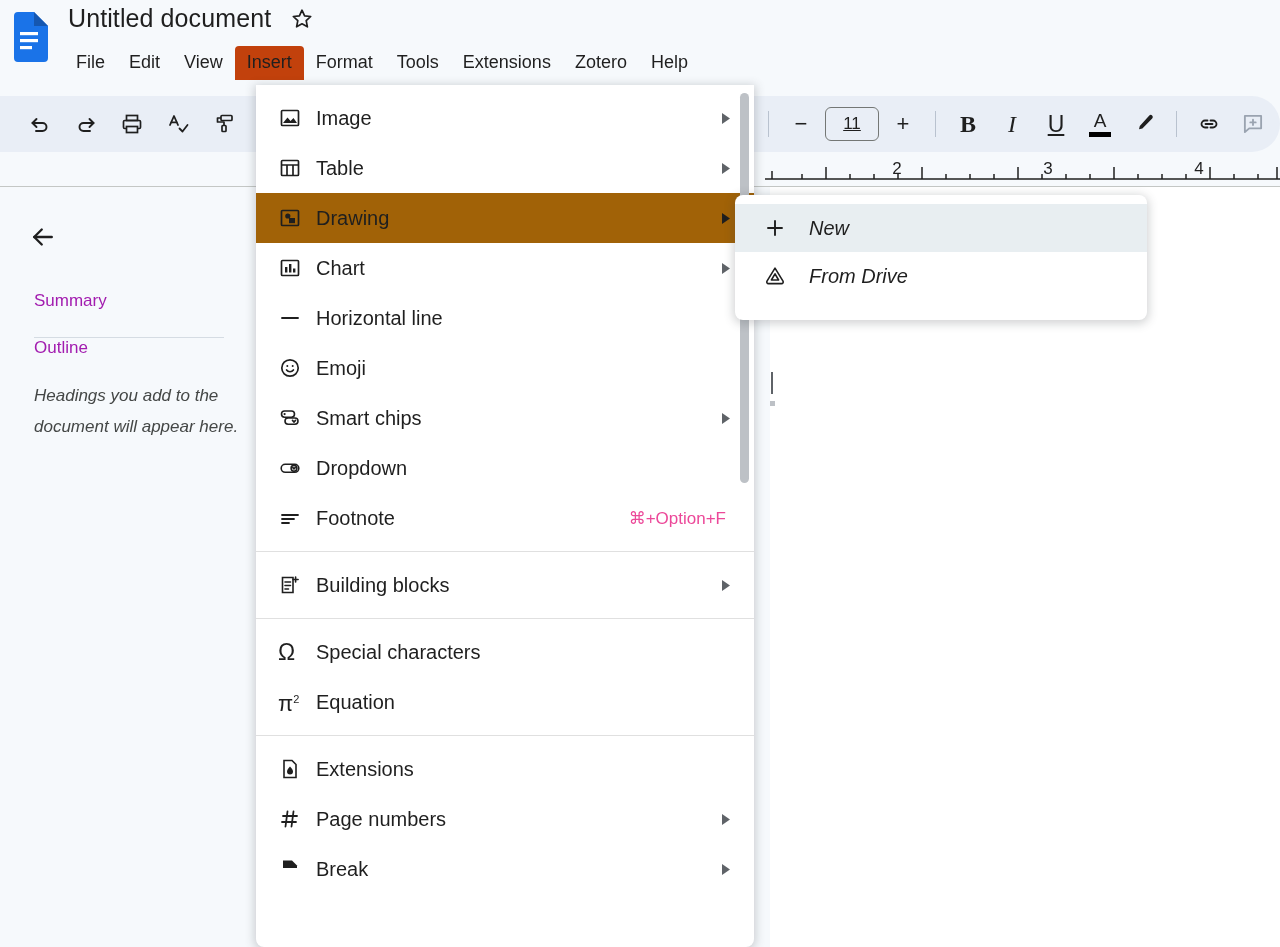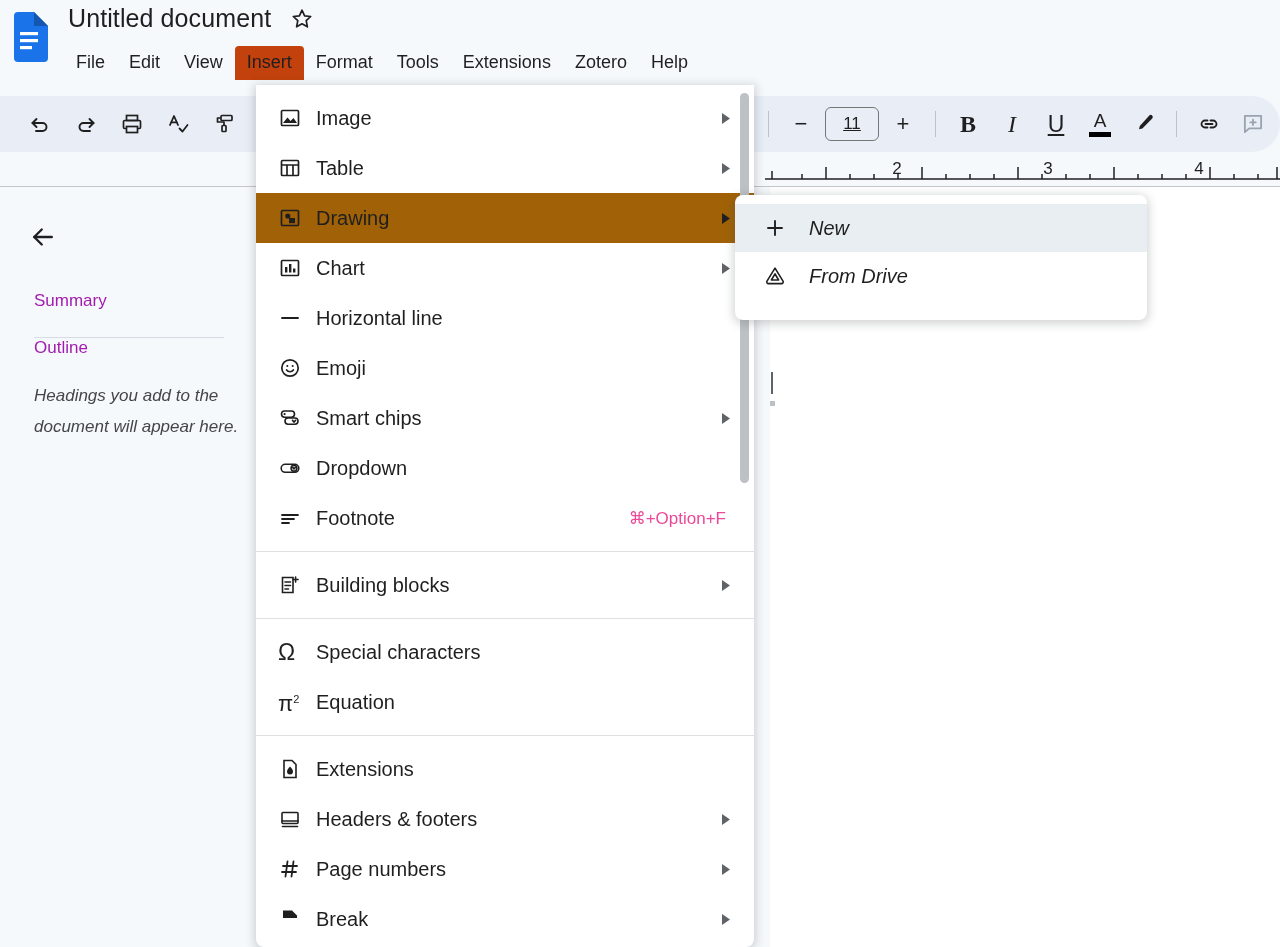--- a/index.html
+++ b/index.html
@@ -592,34 +592,20 @@
       <span class="mic">
         <svg width="24" height="24" viewBox="0 0 24 24" fill="none" stroke="#1f1f1f" stroke-width="1.6">
           <path d="M6 3.5 H14 L18 7.5 V20.5 H6 Z"></path>
           <path d="M12 9.5 c2 2.3 3 3.7 3 5 a3 3 0 0 1 -6 0 c0 -1.3 1 -2.7 3 -5 z" fill="#1f1f1f" stroke="none"></path>
         </svg>
       </span>
       <span class="mlabel">Extensions</span>
       <span class="marrow"></span>
     </div>
 
-    <div class="mrow">
-      <span class="mic">
-        <svg width="24" height="24" viewBox="0 0 24 24" fill="none" stroke="#1f1f1f" stroke-width="1.6">
-          <rect x="4" y="5.5" width="16" height="11" rx="1"></rect>
-          <path d="M4 14 H20 M4.5 19.5 H19.5" stroke-linecap="round"></path>
-        </svg>
-      </span>
-      <span class="mlabel">Headers &amp; footers</span>
-      <span class="marrow">
-        <svg width="11" height="13" viewBox="0 0 11 13">
-            <path d="M1 1 L9 6.5 L1 12 Z" fill="#5f6368"></path>
-          </svg>
-      </span>
-    </div>
 
     <div class="mrow">
       <span class="mic">
         <svg width="24" height="24" viewBox="0 0 24 24" stroke="#1f1f1f" stroke-width="1.8" stroke-linecap="round">
           <path d="M9.5 4.5 L7.5 19.5 M15.5 4.5 L13.5 19.5 M5 9 H19 M4 15 H18"></path>
         </svg>
       </span>
       <span class="mlabel">Page numbers</span>
       <span class="marrow">
         <svg width="11" height="13" viewBox="0 0 11 13">

